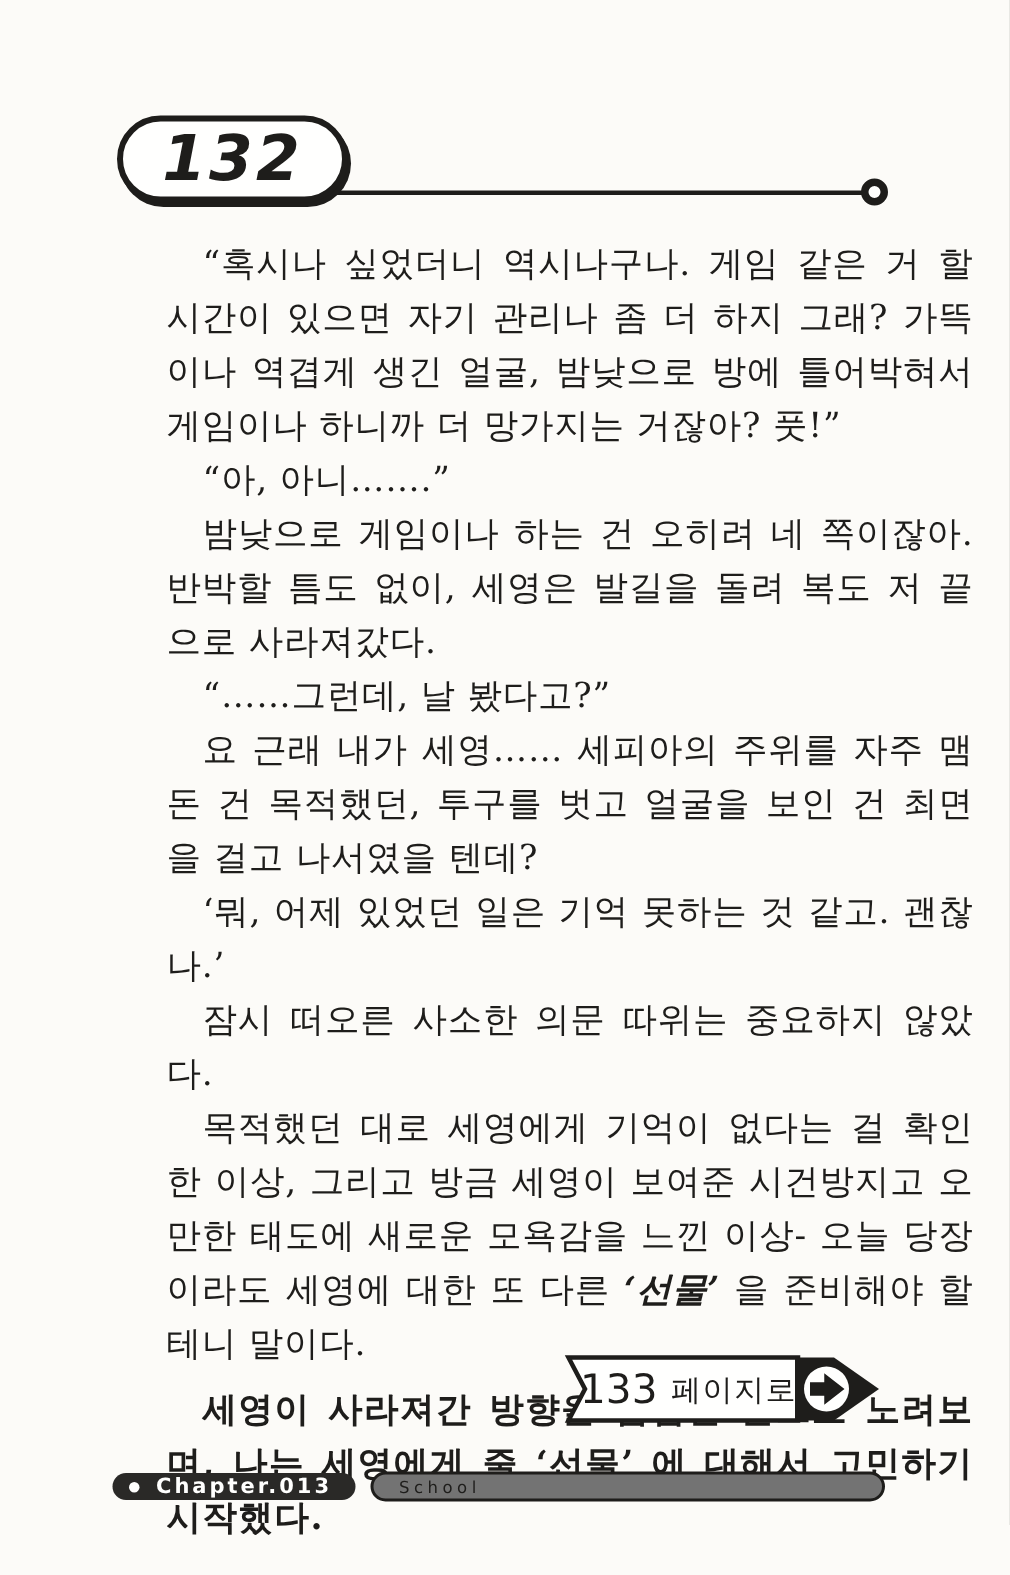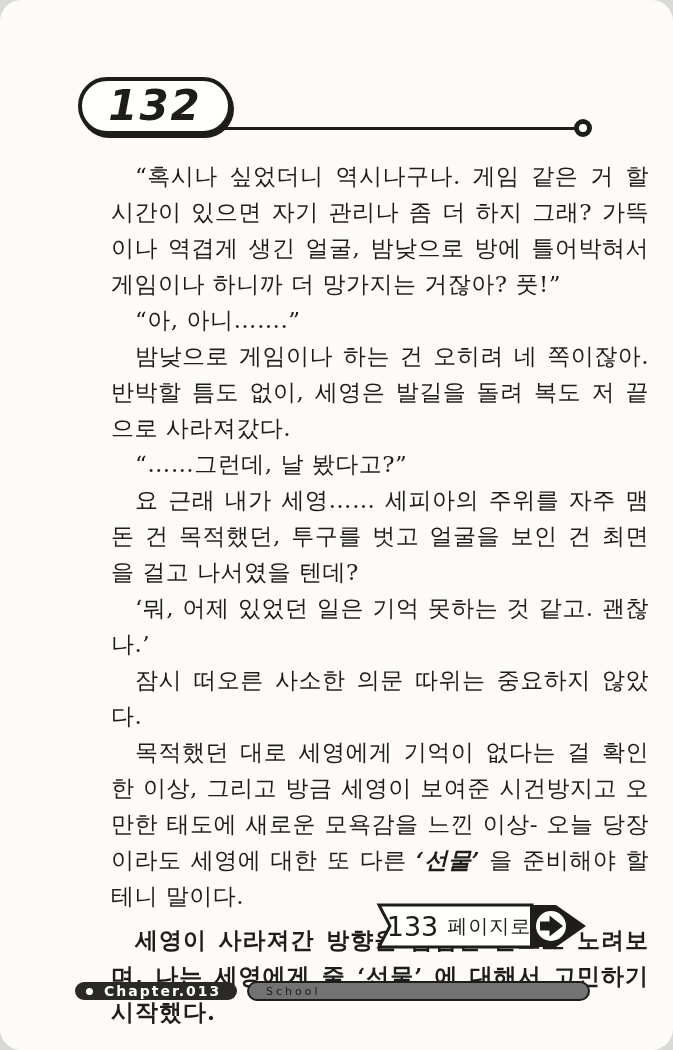--- a/index.html
+++ b/index.html
@@ -5,21 +5,20 @@
   html, body { margin: 0; padding: 0; background: #d9d9d6; }
   .page {
     position: relative;
     width: 673px;
     height: 1050px;
     margin: 0 auto;
     background: #fcfbf8;
     color: #1e1d1b;
     font-family: "DejaVu Serif", serif;
     overflow: hidden;
-    border-radius: 21px;
   }
 
   
   .page-badge {
     position: absolute;
     left: 78px; top: 77px;
     width: 146px; height: 50px;
     background: #fffffe;
     border: 4px solid #1e1d1b;
     border-radius: 30px;

